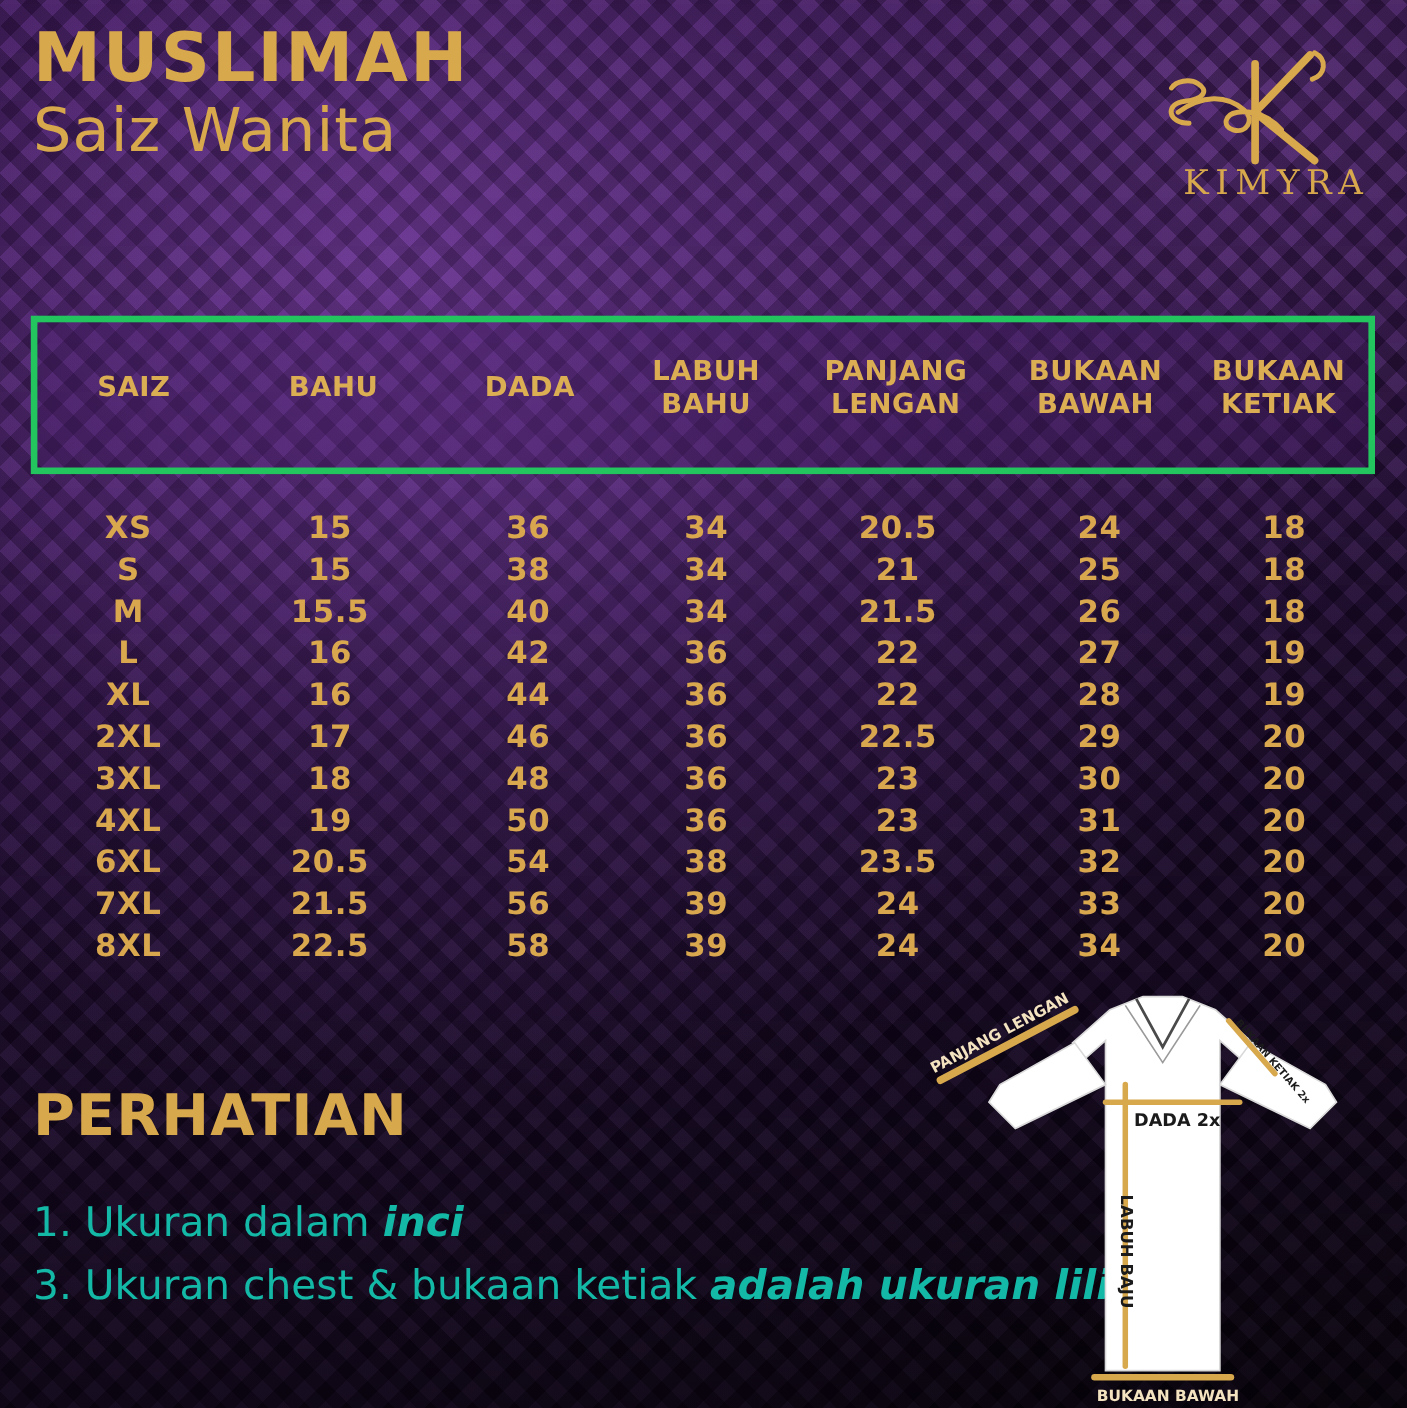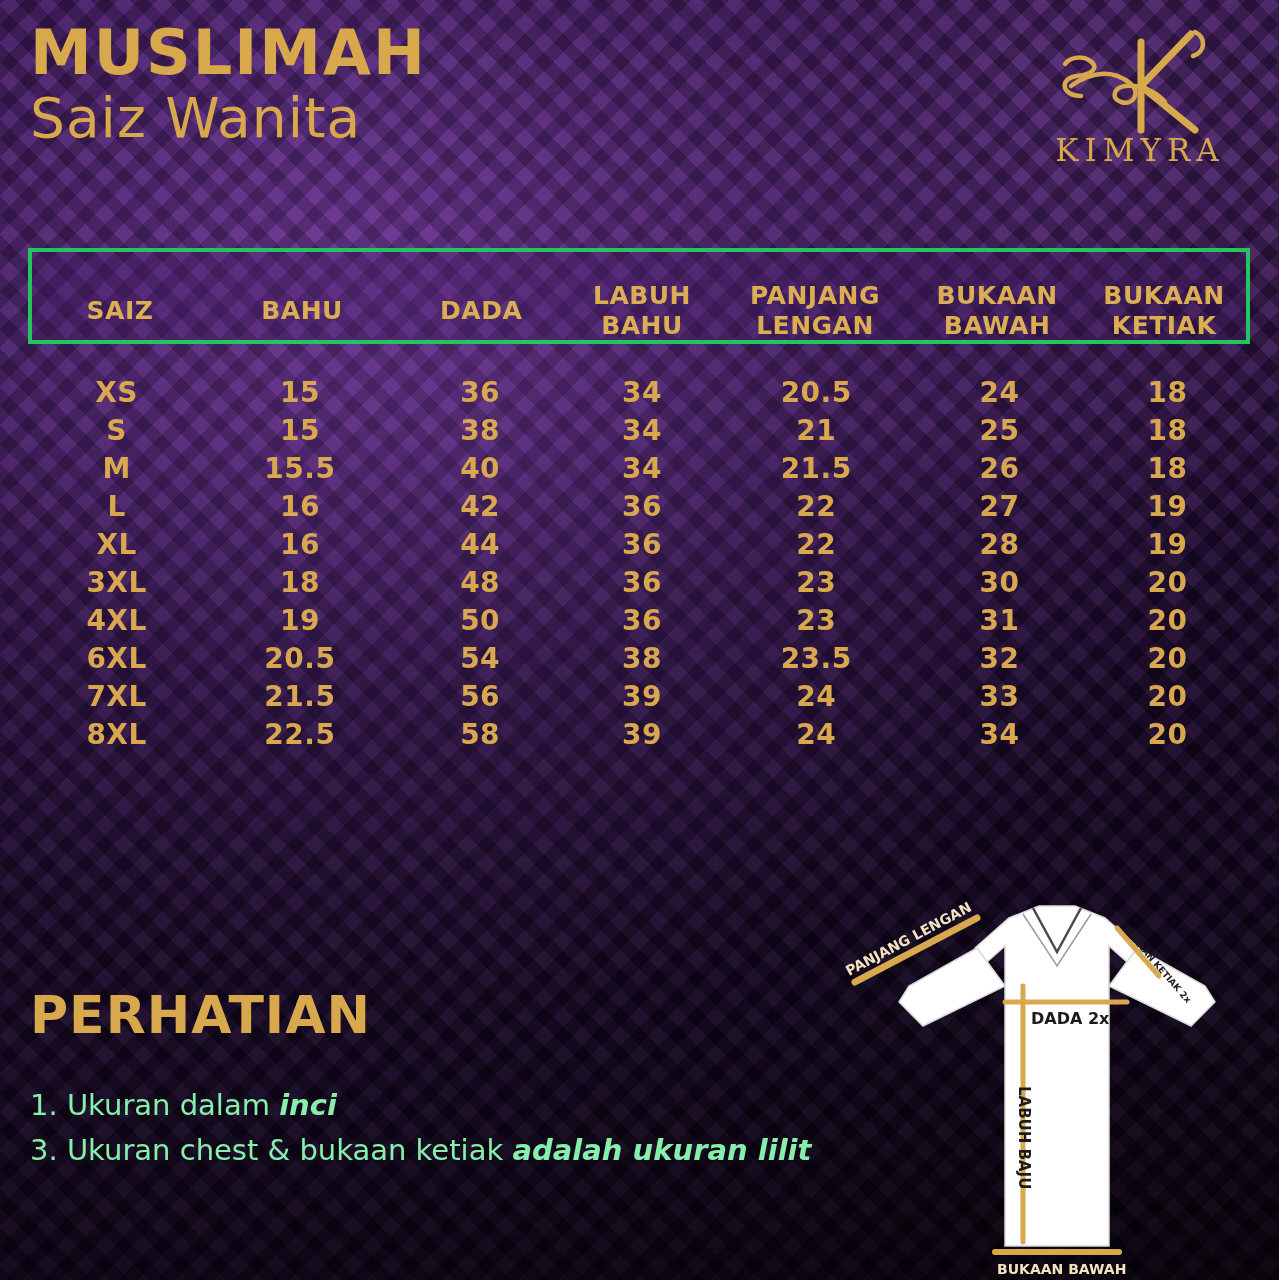--- a/index.html
+++ b/index.html
@@ -77,23 +77,23 @@
     font-size: 55px;
     line-height: 1.25;
     color: #d8a84d;
     letter-spacing: 1px;
   }
 
   
   .logo {
     position: absolute;
     right: 34px;
-    top: 26px;
+    top: 42px;
     width: 210px;
-    text-align: center;
+    text-align: right;
     z-index: 4;
   }
   .logo-mark {
     position: relative;
     height: 112px;
   }
   .logo-mark svg { display: block; margin: 0 auto; }
   .logo-name {
     font-family: "DejaVu Serif", serif;
     font-size: 31px;
@@ -104,24 +104,25 @@
 
   
   .table-panel {
     position: absolute;
     left: 28px;
     top: 248px;
     width: 1222px;
     z-index: 4;
   }
   .head-box {
-    border: 4px solid #22c55e;
-    height: 96px;
+    border: 6px solid #22c55e;
+    height: 144px;
     box-sizing: border-box;
     background: rgba(62,24,96,0.25);
+    margin-top: 39px;
   }
   table {
     width: 100%;
     border-collapse: collapse;
     table-layout: fixed;
   }
   thead th {
     font-family: "DejaVu Sans", sans-serif;
     font-weight: 700;
     font-size: 25px;
@@ -165,22 +166,22 @@
     margin: 0 0 38px 0;
     font-family: "DejaVu Sans", sans-serif;
     font-weight: 700;
     font-size: 52px;
     letter-spacing: 1px;
     color: #d8a84d;
     text-transform: uppercase;
   }
   .note {
     font-family: "DejaVu Sans", sans-serif;
-    font-size: 29px;
-    color: #86efac;
+    font-size: 37px;
+    color: #14b8a6;
     line-height: 1.55;
     white-space: nowrap;
   }
   .note b {
     font-weight: 700;
     font-style: italic;
   }
 
   
   .diagram {
@@ -333,20 +334,29 @@
           <tr>
             <td>XL</td>
             <td>16</td>
             <td>44</td>
             <td>36</td>
             <td>22</td>
             <td>28</td>
             <td>19</td>
           </tr>
           <tr>
+            <td>2XL</td>
+            <td>17</td>
+            <td>46</td>
+            <td>36</td>
+            <td>22.5</td>
+            <td>29</td>
+            <td>20</td>
+          </tr>
+          <tr>
             <td>3XL</td>
             <td>18</td>
             <td>48</td>
             <td>36</td>
             <td>23</td>
             <td>30</td>
             <td>20</td>
           </tr>
           <tr>
             <td>4XL</td>

